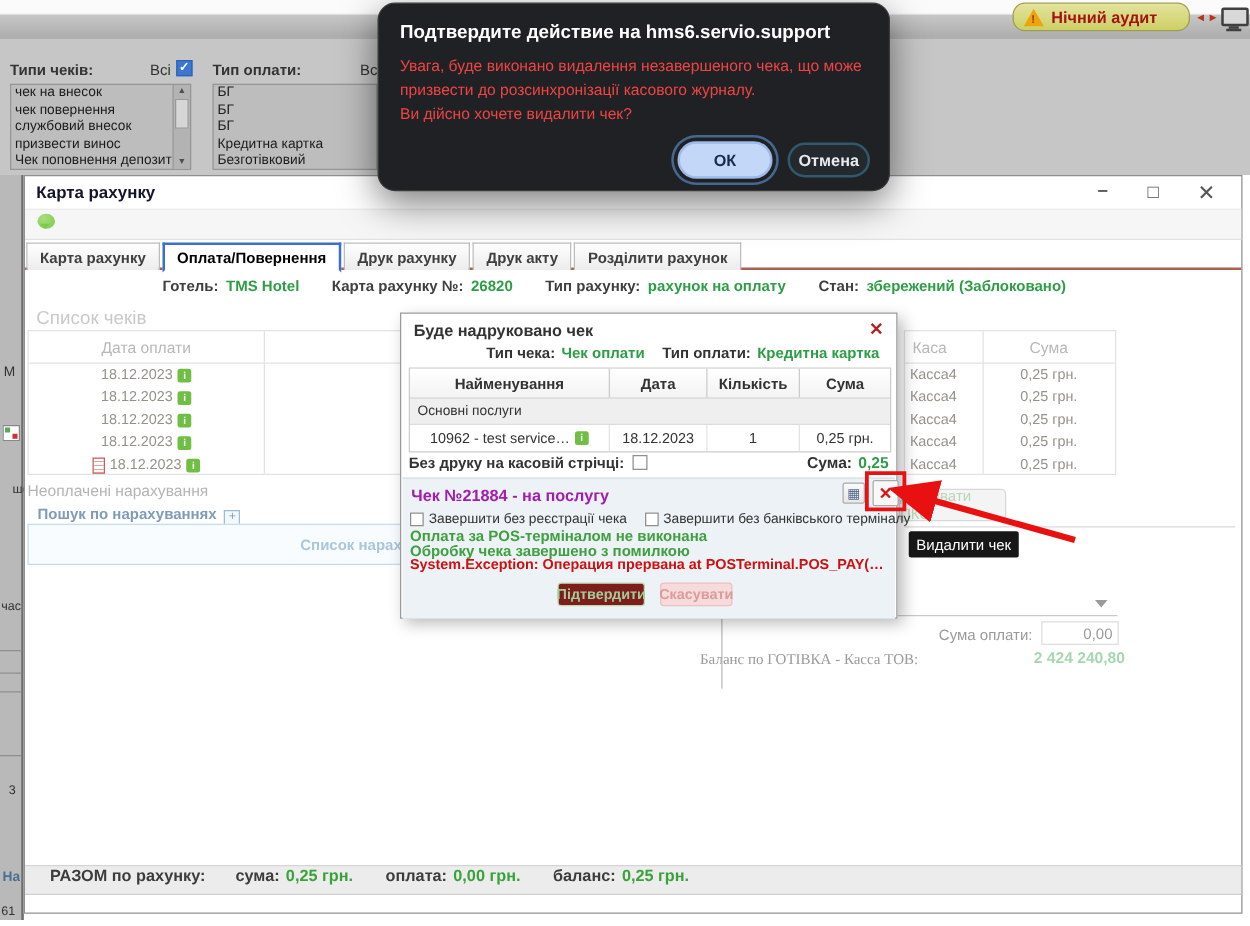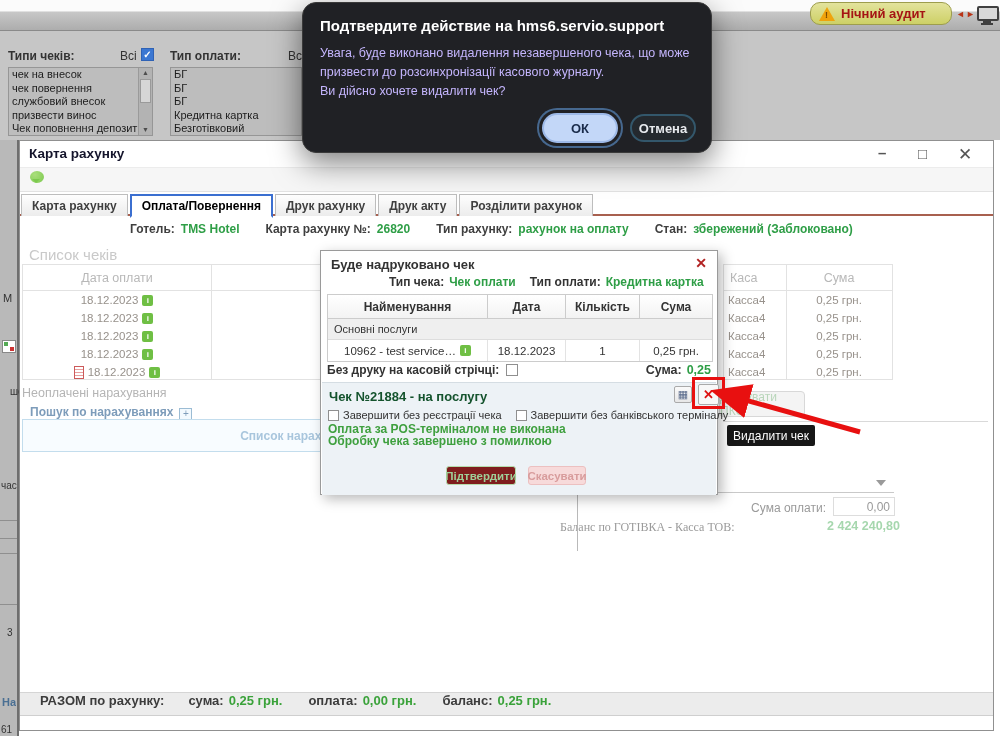--- a/index.html
+++ b/index.html
@@ -112,36 +112,36 @@
   .pd-th div:last-child{border-right:none;}
   .pd-group{height:20px;background:#efefef;border-bottom:1px solid #ddd;font-size:11px;color:#333;
             display:flex;align-items:center;padding-left:6px;}
   .pd-row{display:flex;height:21px;font-size:11.5px;color:#333;align-items:center;}
   .pd-row div{border-right:1px solid #e3e3e3;box-sizing:border-box;height:100%;display:flex;align-items:center;justify-content:center;gap:4px;}
   .pd-row div:last-child{border-right:none;}
   .pd-noprint{position:absolute;left:6px;top:112px;font-size:12px;font-weight:bold;color:#333;}
   .pd-sum{position:absolute;right:6px;top:112px;display:flex;gap:5px;font-size:12.5px;font-weight:bold;}
   .pd-sum .v{color:#2e9e46;}
   .pd-panel{position:absolute;left:1px;top:131px;width:394px;height:112px;background:#edf2f6;border-top:1px solid #d5dde3;}
-  .pd-checktitle{position:absolute;left:7px;top:6px;font-size:13px;font-weight:bold;color:#14532d;}
+  .pd-checktitle{position:absolute;left:7px;top:6px;font-size:13px;font-weight:bold;color:#a21caf;}
   .sq-btn{position:absolute;box-sizing:border-box;border:1px solid #aaa;background:linear-gradient(#fafafa,#e7e7e7);
           border-radius:2px;display:flex;align-items:center;justify-content:center;cursor:pointer;}
   .pd-cbrow{position:absolute;top:26px;left:6px;display:flex;gap:14px;font-size:11px;color:#333;white-space:nowrap;}
   .pd-cbrow label{display:flex;gap:4px;align-items:center;}
   .msg-green{position:absolute;left:6px;font-size:12px;font-weight:bold;color:#3fa03f;white-space:nowrap;}
   .msg-red{position:absolute;left:6px;font-size:11.5px;font-weight:bold;color:#cc1111;white-space:nowrap;overflow:hidden;width:384px;}
   .pd-btn{position:absolute;border-radius:3px;font-size:11.5px;font-weight:bold;display:flex;align-items:center;
           justify-content:center;box-sizing:border-box;}
   .pd-btn.ok{background:#7f1d1d;border:1px solid #b5dcab;color:#9fcf98;}
   .pd-btn.no{background:#f7dada;border:1px solid #ecc0c0;color:#d89c9c;}
   
   .bdialog{left:302px;top:2px;width:410px;height:151px;background:#202125;border:1px solid #3a3a3a;border-radius:14px;
            box-shadow:0 10px 30px rgba(0,0,0,.5);box-sizing:border-box;z-index:40;}
   .bd-title{position:absolute;left:17px;top:14px;font-size:15px;font-weight:bold;color:#fff;}
-  .bd-body{position:absolute;left:17px;top:41px;font-size:12.5px;line-height:19px;color:#c4b5fd;}
+  .bd-body{position:absolute;left:17px;top:41px;font-size:12.5px;line-height:19px;color:#ef4444;}
   .bd-ok{position:absolute;left:239px;top:110px;width:76px;height:30px;border-radius:15px;background:#c3d7f8;
          color:#1a2b4a;font-size:13px;font-weight:bold;display:flex;align-items:center;justify-content:center;
          border:2px solid #9db9e8;box-shadow:0 0 0 3px #202125,0 0 0 5px #46688f;cursor:pointer;box-sizing:border-box;}
   .bd-cancel{position:absolute;left:327px;top:111px;width:66px;height:28px;border-radius:15px;background:#24292e;
          color:#e7eaee;font-size:13px;font-weight:bold;display:flex;align-items:center;justify-content:center;
          border:2px solid #33576b;cursor:pointer;box-sizing:border-box;}
   
   .ann-rect{left:692px;top:377px;width:27px;height:26px;border:3px solid #e81010;z-index:54;pointer-events:none;}
 </style>
 </head>
@@ -412,20 +412,21 @@
             <span class="cb" style="width:11px;height:11px;display:inline-block;"></span>
             <span>Завершити без реєстрації чека</span>
           </label>
         <label>
             <span class="cb" style="width:11px;height:11px;display:inline-block;"></span>
             <span>Завершити без банківського терміналу</span>
           </label>
       </div>
       <div class="msg-green" style="top:39px;">Оплата за POS-терміналом не виконана</div>
       <div class="msg-green" style="top:51px;">Обробку чека завершено з помилкою</div>
+      <div class="msg-red" style="top:63px;">System.Exception: Операция прервана at POSTerminal.POS_PAY(…</div>
       <div class="pd-btn ok" style="left:124px;top:83px;width:70px;height:19px;">
           <span>Підтвердити</span>
         </div>
       <div class="pd-btn no" style="left:206px;top:83px;width:58px;height:19px;">
           <span>Скасувати</span>
         </div>
     </div>
   </div>
 
   <div class="abs bdialog">

